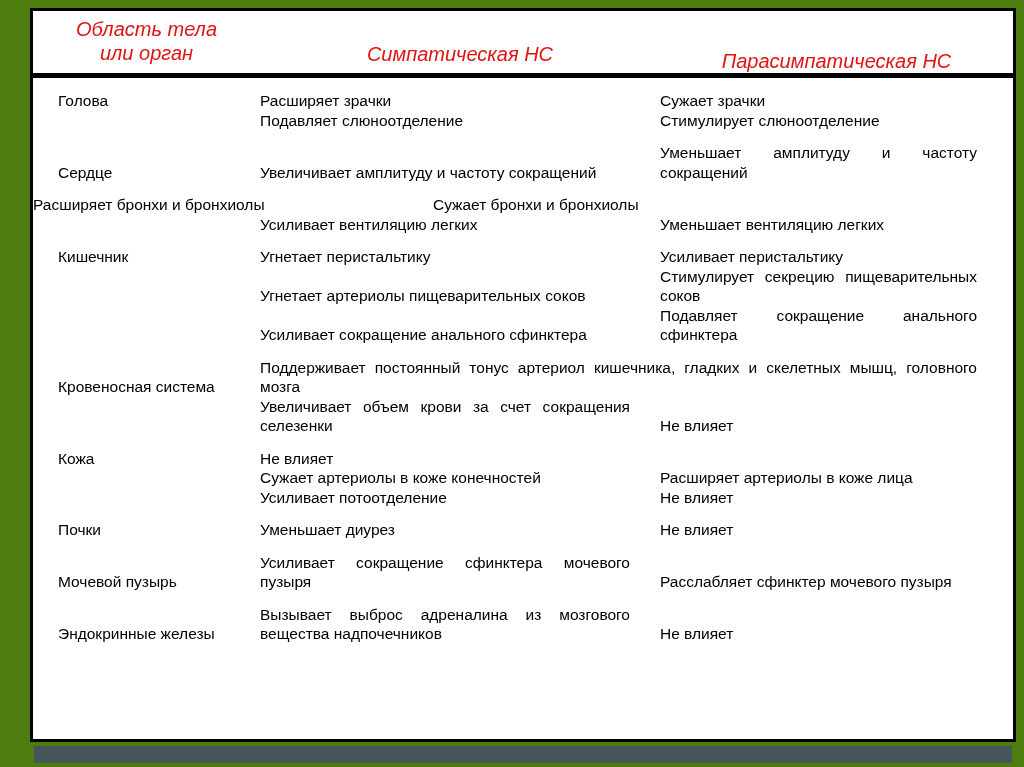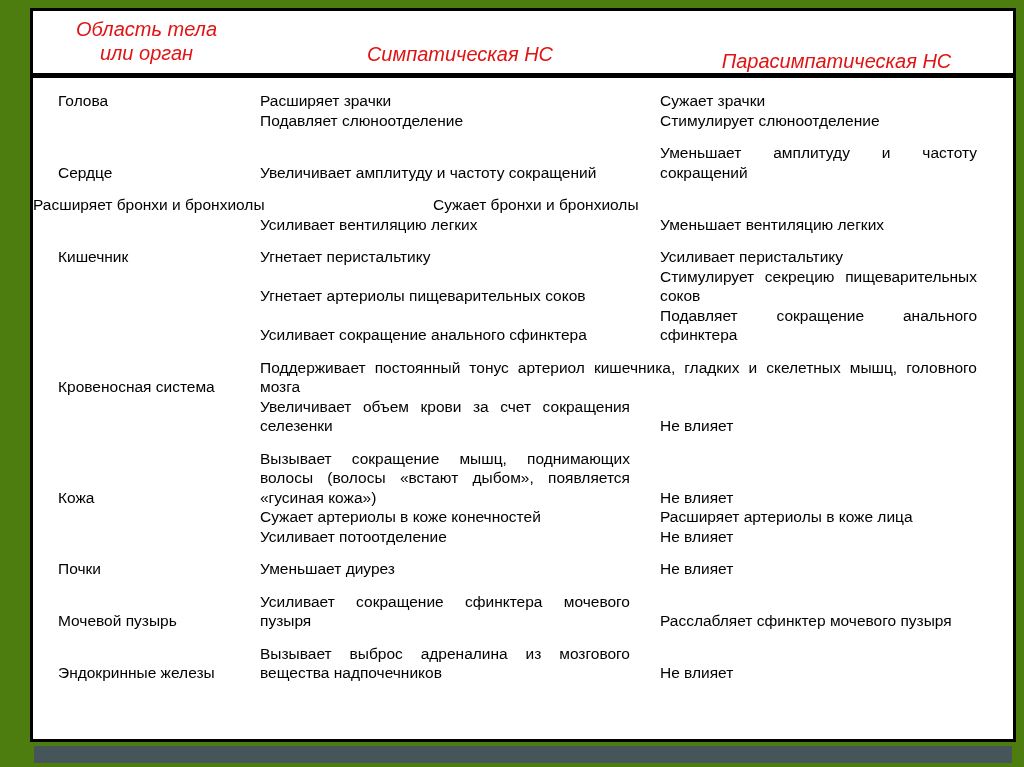--- a/index.html
+++ b/index.html
@@ -138,21 +138,20 @@
 
   <div class="pair-row">
     <div class="c c-organ"></div>
     <div class="c c-symp">Увеличивает объем крови за счет сокращения селезенки</div>
     <div class="c c-para">Не влияет</div>
   </div>
 </div>
         <div class="organ-group">
   <div class="pair-row">
     <div class="c c-organ">Кожа</div>
-    <div class="c c-symp">Вызывает сокращение мышц, поднимающих волосы (волосы «встают дыбом», появляется «гусиная кожа»)</div>
     <div class="c c-para">Не влияет</div>
   </div>
 
   <div class="pair-row">
     <div class="c c-organ"></div>
     <div class="c c-symp">Сужает артериолы в коже конечностей</div>
     <div class="c c-para">Расширяет артериолы в коже лица</div>
   </div>
 
   <div class="pair-row">

